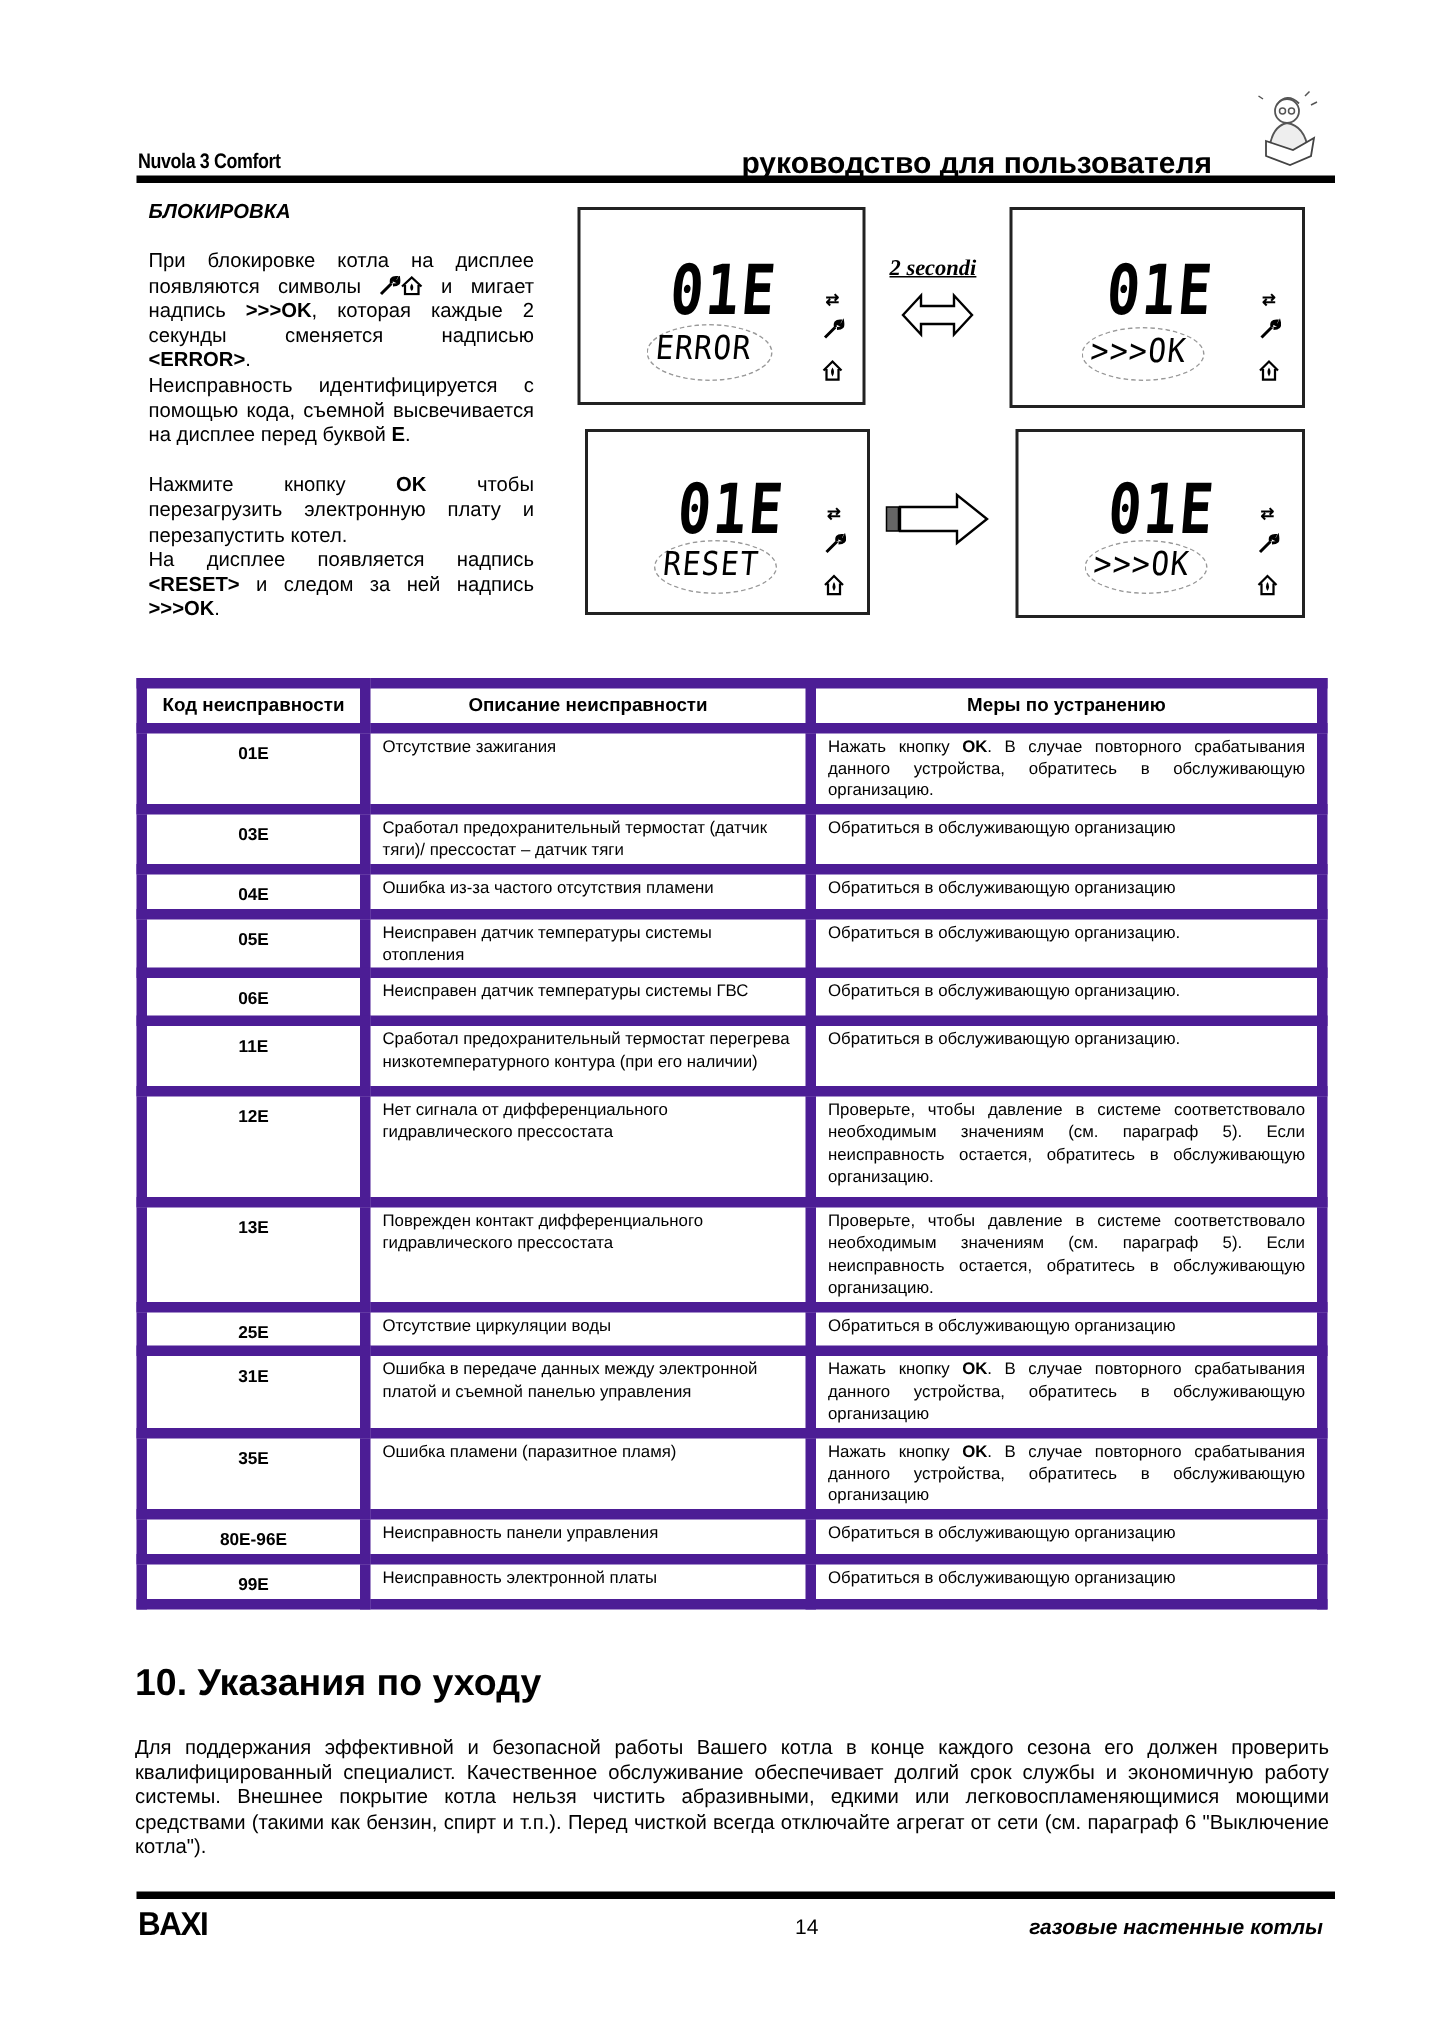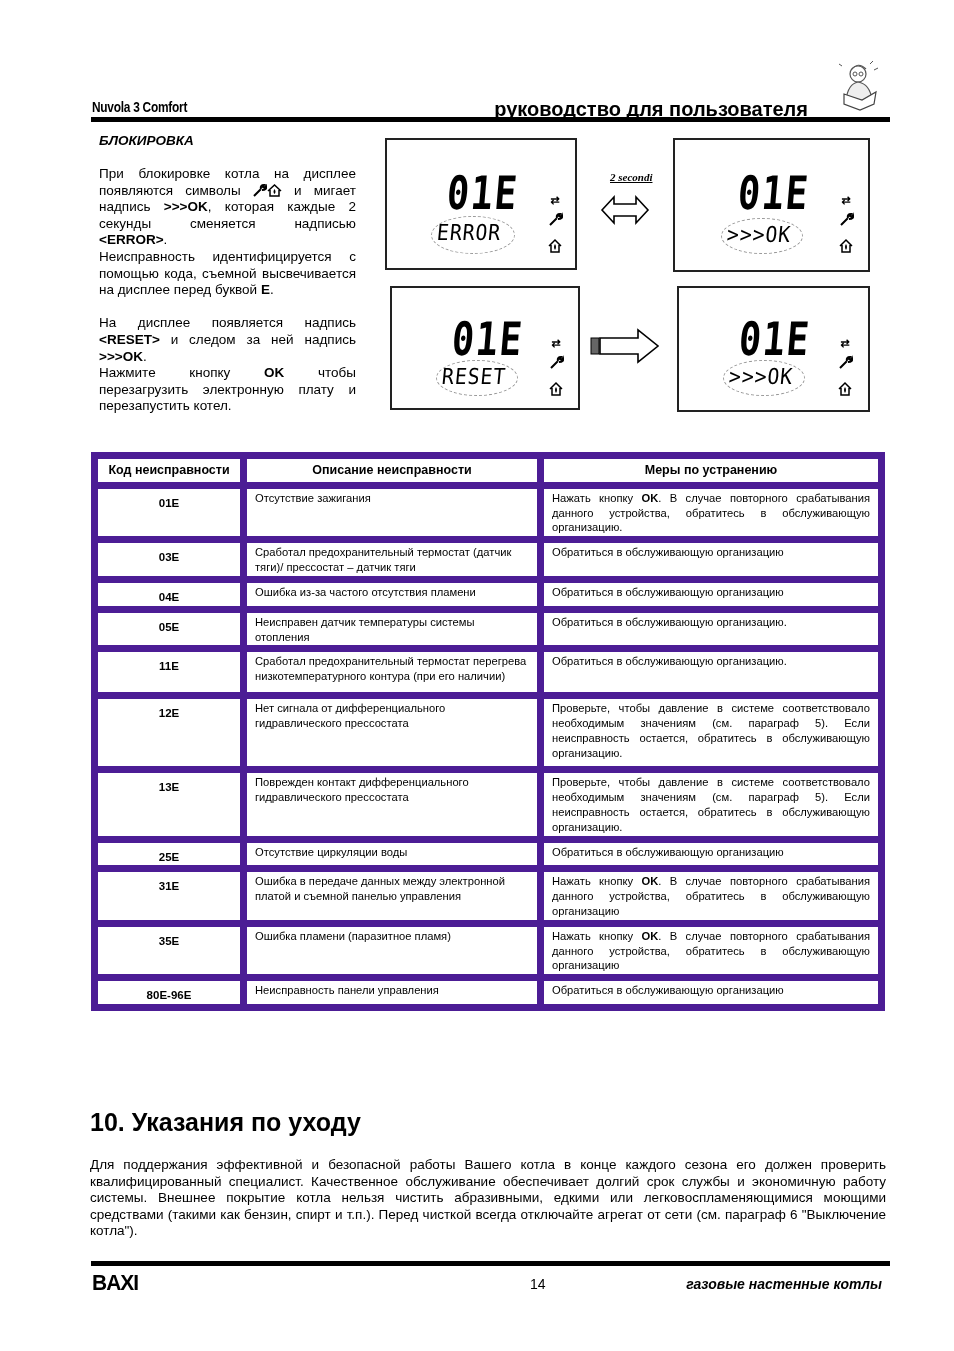--- a/index.html
+++ b/index.html
@@ -21,21 +21,21 @@
 
   
   .lcd { position:absolute; border:2px solid #222; background:#fff; box-sizing:border-box; }
   .lcd .code { position:absolute; font-family:"DejaVu Sans Mono", monospace; font-size:46px; font-weight:bold; letter-spacing:2px; transform:scaleX(0.8) skewX(-6deg); transform-origin:left; line-height:1; }
   .lcd .msg { position:absolute; font-family:"DejaVu Sans Mono", monospace; font-size:22px; letter-spacing:1px; transform:scaleX(0.9) skewX(-6deg); transform-origin:left; line-height:1; }
   .lcd .rays { position:absolute; border:1px dashed #999; border-radius:50%; }
   .lcd .side { position:absolute; width:16px; }
   .side .s1 { font-size:11px; font-weight:bold; line-height:11px; text-align:center; }
   .side .s2, .side .s3 { width:16px; height:16px; margin-top:6px; }
 
-  .secondi { left:593px; top:171px; font-family:"Liberation Serif", serif; font-size:11px; font-weight:bold; font-style:italic; text-decoration:underline;margin-left:17px; }
+  .secondi { left:593px; top:171px; font-family:"Liberation Serif", serif; font-size:15px; font-weight:bold; font-style:italic; text-decoration:underline; }
 
   
   table.faults { position:absolute; left:91px; top:452px; width:794px; border-collapse:collapse; font-size:11.2px; }
   table.faults th, table.faults td { border:7px solid #4c1d95; vertical-align:top; padding:2px 8px 1px 8px; line-height:14.8px; }
   table.faults th { font-weight:bold; font-size:12.5px; padding-top:4px; padding-bottom:4px; }
   table.faults td.code { font-weight:bold; text-align:center; font-size:11.5px; padding-top:7px; width:126px; }
   table.faults td.desc { width:274px; }
   table.faults td.fix { text-align:justify; }
   table.faults th.c1 { width:126px; }
   table.faults th.c2 { width:274px; }
@@ -69,22 +69,22 @@
 <div class="abs section-label">БЛОКИРОВКА</div>
 <div class="abs intro">
   <p><span>При блокировке котла на дисплее появляются символы</span> <svg class="inl-ic" width="14" height="13" viewBox="0 0 14 13">
         <path d="M1 12 L8 5 M8 5 q-1 -4 3 -4 l-1 2 l2 1 l1 -2 q1 4 -4 4" stroke="#000" stroke-width="2" fill="none"></path>
       </svg><svg class="inl-ic" width="15" height="13" viewBox="0 0 15 13">
         <path d="M1 7 L7.5 1 L14 7 M3 6 V12 H12 V6" stroke="#000" stroke-width="1.5" fill="none"></path>
         <path d="M7.5 5 q2 3 0 5 q-2 -2 0 -5" fill="#000"></path>
       </svg><span> и мигает надпись </span><b>&gt;&gt;&gt;OK</b><span>, которая каждые 2 секунды сменяется надписью </span><b>&lt;ERROR&gt;</b><span>.</span></p>
   <p><span>Неисправность идентифицируется с помощью кода, съемной высвечивается на дисплее перед буквой </span><b>Е</b><span>.</span></p>
   <div class="gap"></div>
+  <p><span>Нажмите кнопку </span><b>OK</b><span> чтобы перезагрузить электронную плату и перезапустить котел.</span></p>
   <p><span>На дисплее появляется надпись </span><b>&lt;RESET&gt;</b><span> и следом за ней надпись </span><b>&gt;&gt;&gt;OK</b><span>.</span></p>
-  <p><span>Нажмите кнопку </span><b>OK</b><span> чтобы перезагрузить электронную плату и перезапустить котел.</span></p>
 </div>
 
 <div class="lcd" style="left:385px;top:138px;width:192px;height:132px;">
   <div class="code" style="left:60px;top:30px;">01E</div>
   <div class="rays" style="left:44px;top:76px;width:82px;height:36px;"></div>
   <div class="msg" style="left:50px;top:82px;">ERROR</div>
   <div class="side" style="left:160px;top:55px;">
     <div class="s1">⇄</div>
     <svg class="s2" viewBox="0 0 16 16">
         <path d="M3 13 L10 6 M10 6 q-1 -4 3 -4 l-1 2 l2 1 l1 -2 q1 4 -4 4" stroke="#000" stroke-width="2" fill="none"></path>
@@ -176,20 +176,25 @@
       <tr style="height: 30px;">
         <td class="code">04E</td>
         <td class="desc">Ошибка из-за частого отсутствия пламени</td>
         <td class="fix"><span></span><b></b><span>Обратиться в обслуживающую организацию</span></td>
       </tr>
       <tr style="height: 32px;">
         <td class="code">05E</td>
         <td class="desc">Неисправен датчик температуры системы отопления</td>
         <td class="fix"><span></span><b></b><span>Обратиться в обслуживающую организацию.</span></td>
       </tr>
+      <tr style="height: 32px;">
+        <td class="code">06E</td>
+        <td class="desc">Неисправен датчик температуры системы ГВС</td>
+        <td class="fix"><span></span><b></b><span>Обратиться в обслуживающую организацию.</span></td>
+      </tr>
       <tr style="height: 47px;">
         <td class="code">11E</td>
         <td class="desc">Сработал предохранительный термостат перегрева низкотемпературного контура (при его наличии)</td>
         <td class="fix"><span></span><b></b><span>Обратиться в обслуживающую организацию.</span></td>
       </tr>
       <tr style="height: 74px;">
         <td class="code">12E</td>
         <td class="desc">Нет сигнала от дифференциального гидравлического прессостата</td>
         <td class="fix"><span></span><b></b><span>Проверьте, чтобы давление в системе соответствовало необходимым значениям (см. параграф 5). Если неисправность остается, обратитесь в обслуживающую организацию.</span></td>
       </tr>
@@ -211,20 +216,25 @@
       <tr style="height: 47px;">
         <td class="code">35E</td>
         <td class="desc">Ошибка пламени (паразитное пламя)</td>
         <td class="fix"><span>Нажать кнопку </span><b>OK</b><span>. В случае повторного срабатывания данного устройства, обратитесь в обслуживающую организацию</span></td>
       </tr>
       <tr style="height: 27px;">
         <td class="code">80E-96E</td>
         <td class="desc">Неисправность панели управления</td>
         <td class="fix"><span></span><b></b><span>Обратиться в обслуживающую организацию</span></td>
       </tr>
+      <tr style="height: 25px;">
+        <td class="code">99E</td>
+        <td class="desc">Неисправность электронной платы</td>
+        <td class="fix"><span></span><b></b><span>Обратиться в обслуживающую организацию</span></td>
+      </tr>
     </tbody>
 </table>
 
 <div class="abs s10-title">10. Указания по уходу</div>
 <div class="abs s10-body">Для поддержания эффективной и безопасной работы Вашего котла в конце каждого сезона его должен проверить квалифицированный специалист. Качественное обслуживание обеспечивает долгий срок службы и экономичную работу системы. Внешнее покрытие котла нельзя чистить абразивными, едкими или легковоспламеняющимися моющими средствами (такими как бензин, спирт и т.п.). Перед чисткой всегда отключайте агрегат от сети (см. параграф 6 "Выключение котла").</div>
 
 <div class="abs ftr-rule"></div>
 <div class="abs ftr-logo">BAXI</div>
 <div class="abs ftr-page">14</div>
 <div class="abs ftr-right">газовые настенные котлы</div>

